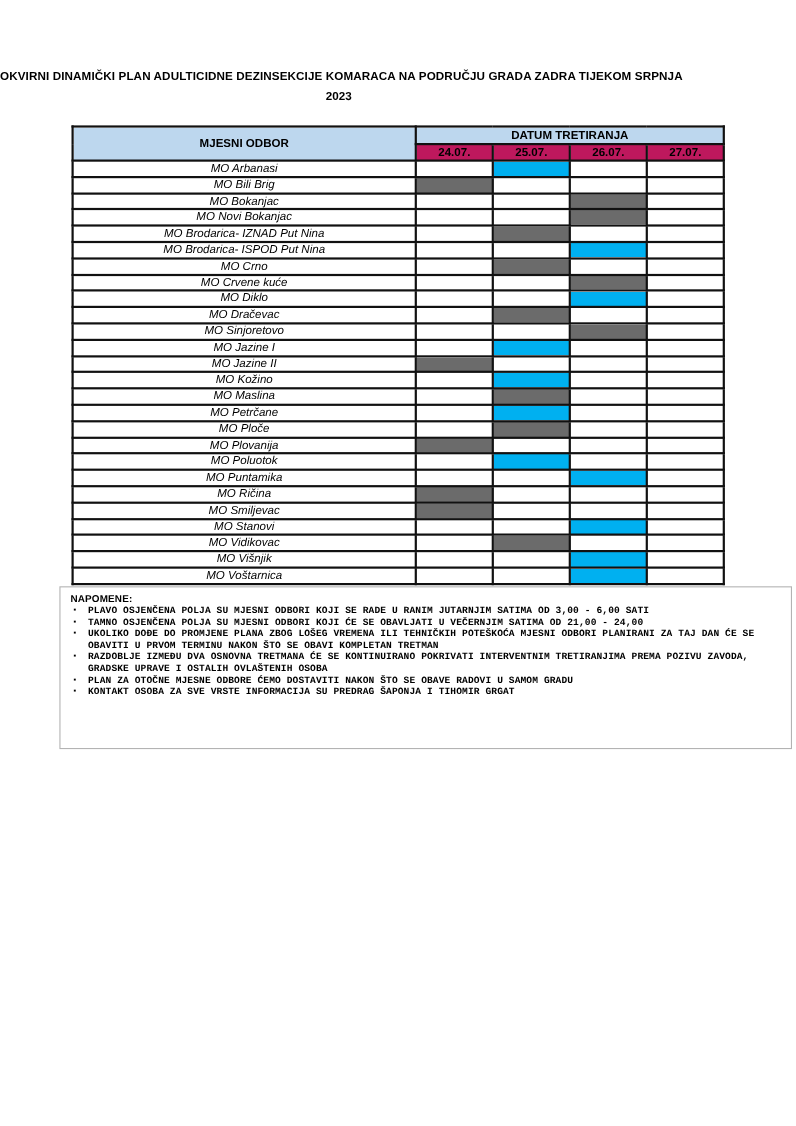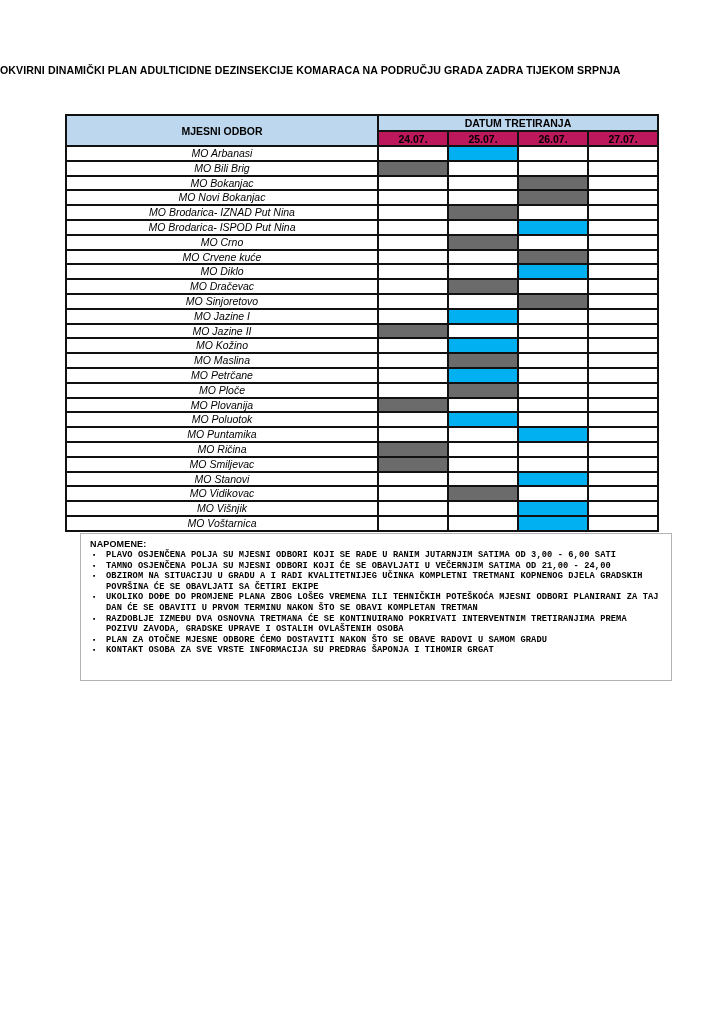--- a/index.html
+++ b/index.html
@@ -36,21 +36,21 @@
   th.date-head{
     background:#be185d;font-size:10.5px;font-weight:bold;text-align:center;
     height:13px;
   }
   td.mo-name{
     font-size:10.5px;font-style:italic;text-align:center;height:12.8px;
     line-height:12.8px;
   }
   td.slot{height:12.8px;}
   .notes-box{
-    position:absolute;left:80px;top:533px;width:592px;height:148px;
+    position:absolute;left:54px;top:533px;width:666px;height:148px;
     border:1px solid #b3b3b3;box-sizing:border-box;
     padding:5px 12px 0 9px;
   }
   .notes-heading{
     font-size:9px;font-weight:bold;letter-spacing:0.15px;margin-bottom:1px;
   }
   .note-item{
     display:flex;font-size:8.7px;font-weight:bold;line-height:10.6px;
     letter-spacing:0.1px;
     font-family:Liberation Mono, monospace;
@@ -61,20 +61,21 @@
   }
   .note-text{flex:1;}
 </style>
 </head>
 <body>
 
 <div class="page">
 
   <div class="title-block">
     <div class="title-line1">OKVIRNI DINAMIČKI PLAN ADULTICIDNE DEZINSEKCIJE KOMARACA NA PODRUČJU GRADA ZADRA TIJEKOM SRPNJA</div>
+    <div class="title-line2">2023</div>
   </div>
 
   <table class="schedule">
     <thead>
       <tr>
         <th class="mo-head" rowspan="2">MJESNI ODBOR</th>
         <th class="group-head" colspan="4">DATUM TRETIRANJA</th>
       </tr>
       <tr id="date-header-row">
           <th class="date-head">24.07.</th>
@@ -275,24 +276,20 @@
         <div class="note-item">
           <span class="note-bullet">▪</span>
           <span class="note-text">PLAVO OSJENČENA POLJA SU MJESNI ODBORI KOJI SE RADE U RANIM JUTARNJIM SATIMA OD 3,00 - 6,00 SATI</span>
         </div>
         <div class="note-item">
           <span class="note-bullet">▪</span>
           <span class="note-text">TAMNO OSJENČENA POLJA SU MJESNI ODBORI KOJI ĆE SE OBAVLJATI U VEČERNJIM SATIMA OD 21,00 - 24,00</span>
         </div>
         <div class="note-item">
           <span class="note-bullet">▪</span>
-          <span class="note-text">OBZIROM NA SITUACIJU U GRADU A I RADI KVALITETNIJEG UČINKA KOMPLETNI TRETMANI KOPNENOG DJELA GRADSKIH POVRŠINA ĆE SE OBAVLJATI  SA ČETIRI EKIPE</span>
-        </div>
-        <div class="note-item">
-          <span class="note-bullet">▪</span>
           <span class="note-text">UKOLIKO DOĐE DO PROMJENE PLANA ZBOG LOŠEG VREMENA ILI TEHNIČKIH POTEŠKOĆA MJESNI ODBORI PLANIRANI ZA TAJ DAN ĆE SE OBAVITI U PRVOM TERMINU NAKON ŠTO SE OBAVI KOMPLETAN TRETMAN</span>
         </div>
         <div class="note-item">
           <span class="note-bullet">▪</span>
           <span class="note-text"> RAZDOBLJE IZMEĐU DVA OSNOVNA TRETMANA ĆE SE KONTINUIRANO POKRIVATI INTERVENTNIM TRETIRANJIMA PREMA POZIVU ZAVODA, GRADSKE UPRAVE I OSTALIH OVLAŠTENIH OSOBA</span>
         </div>
         <div class="note-item">
           <span class="note-bullet">▪</span>
           <span class="note-text">PLAN ZA OTOČNE MJESNE ODBORE ĆEMO DOSTAVITI NAKON ŠTO SE OBAVE RADOVI U SAMOM GRADU</span>
         </div>

